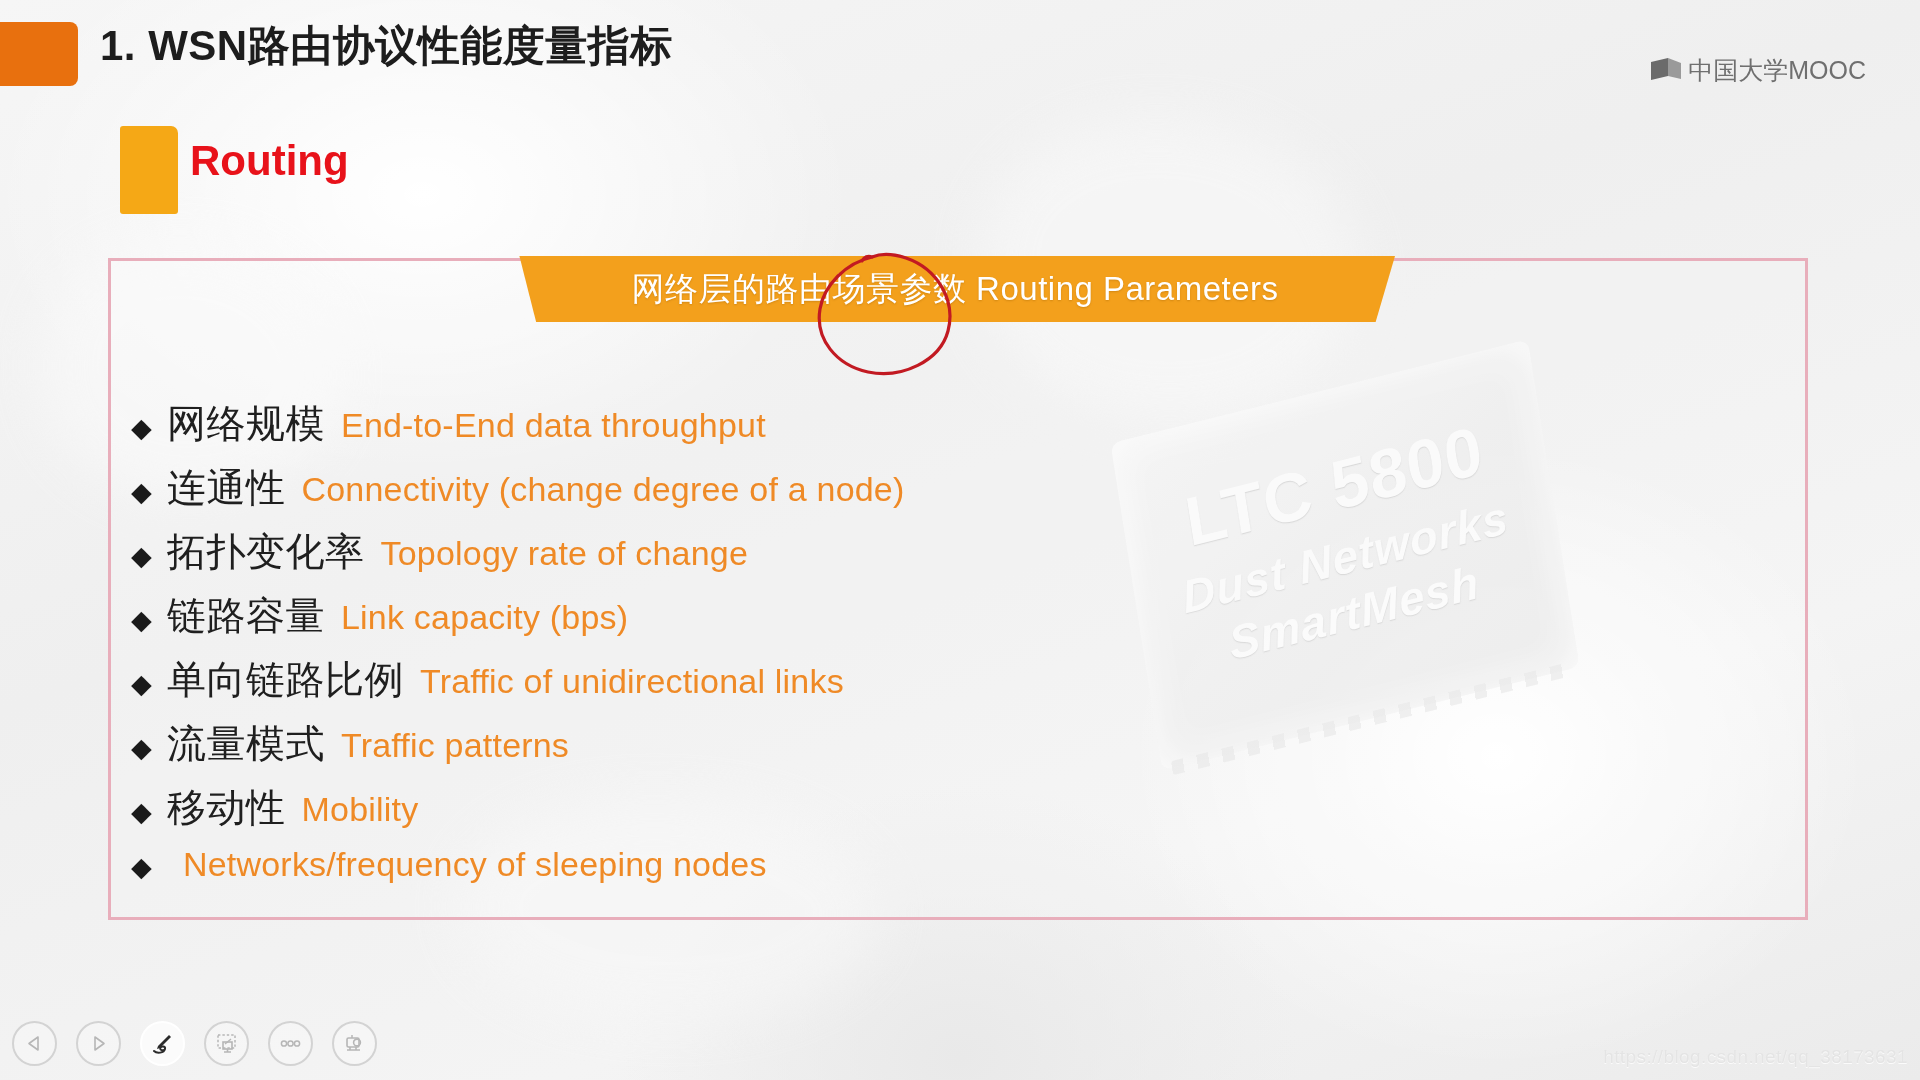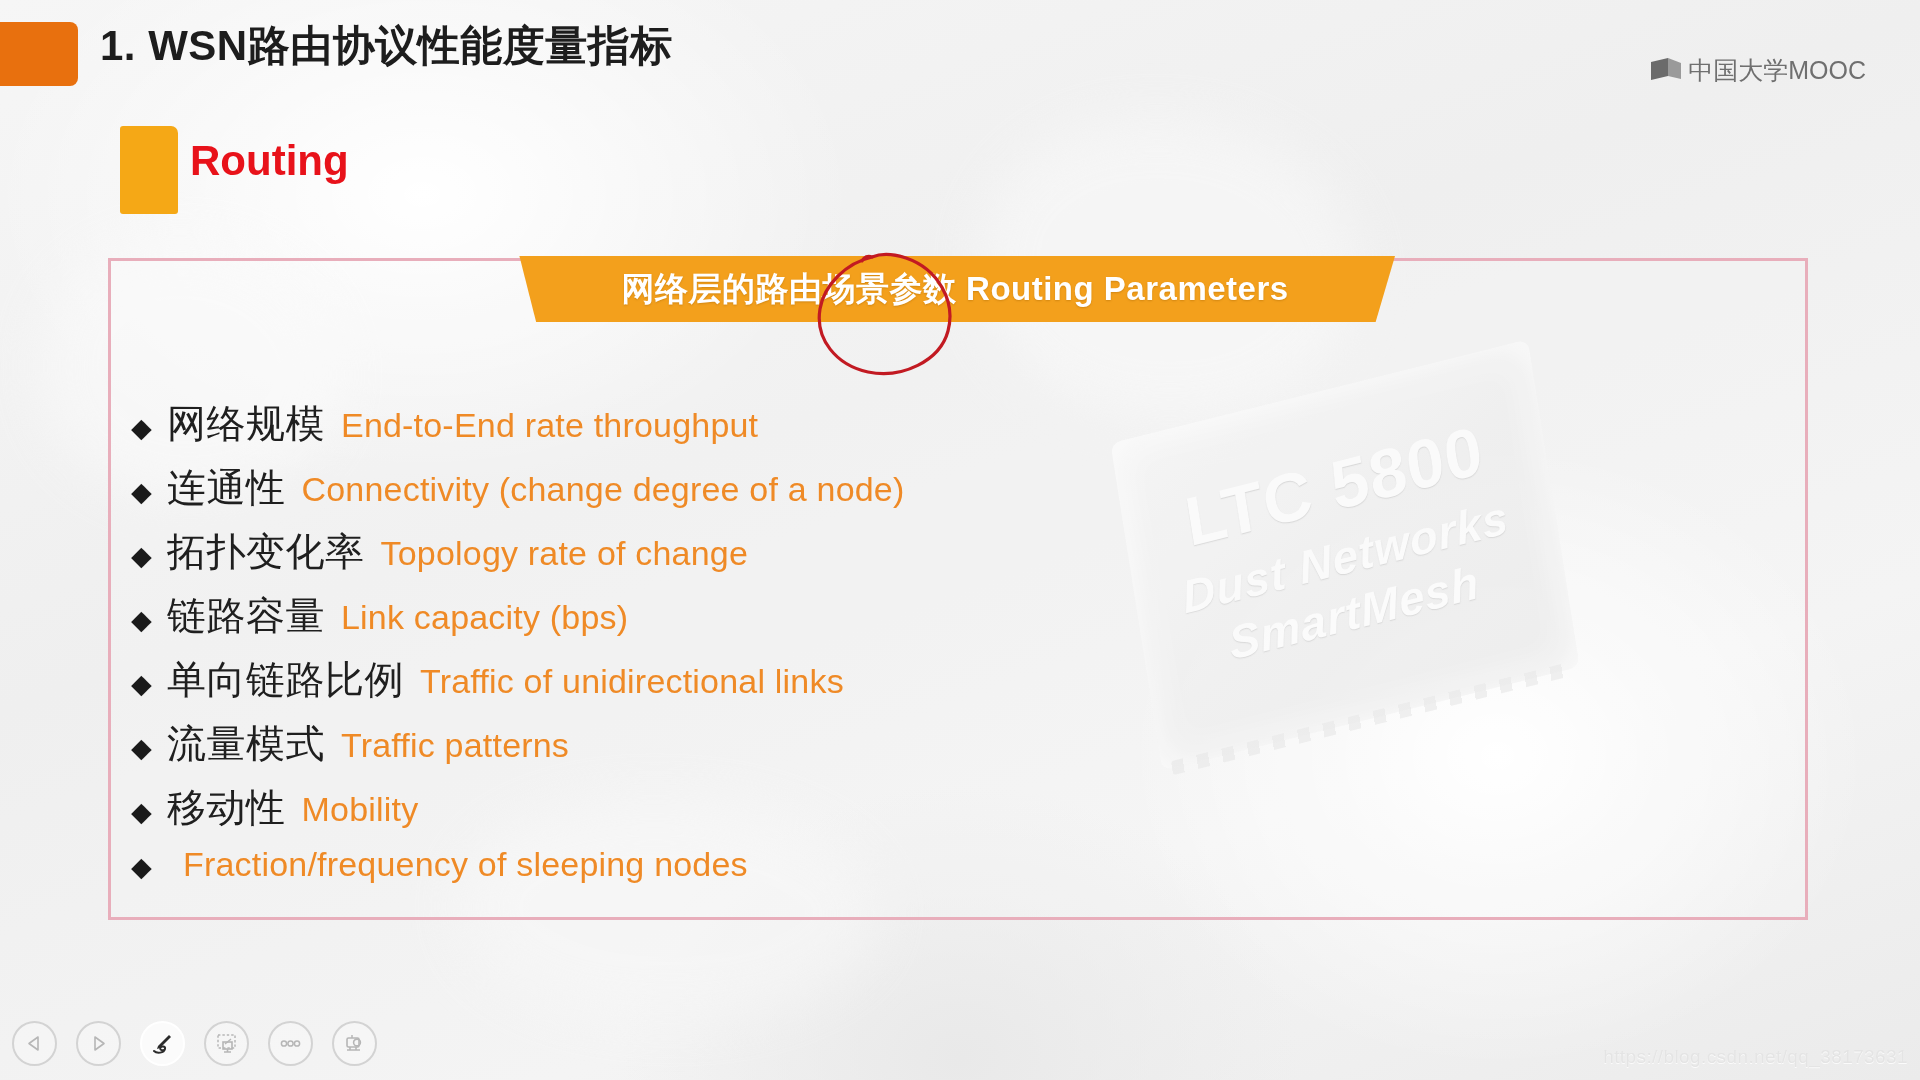--- a/index.html
+++ b/index.html
@@ -119,21 +119,21 @@
   
   #banner {
     position: absolute;
     left: 515px; top: 256px;
     width: 880px; height: 66px;
     background: #f3a01c;
     clip-path: polygon(0.5% 0%, 100% 0%, 97.8% 100%, 2.4% 100%);
     display: flex; align-items: center; justify-content: center;
   }
   #banner-text {
-    font-size: 33px; font-weight: bold; color: #ffffff;
+    font-size: 33px; font-weight: normal; color: #ffffff;
     text-shadow: 0 1px 2px rgba(150,90,0,.35);
     white-space: nowrap; letter-spacing: .5px;
   }
 
   
   #red-circle {
     position: absolute;
     left: 806px; top: 243px;
     width: 158px; height: 136px;
     pointer-events: none;
@@ -221,21 +221,21 @@
 <div id="subtitle-accent"></div>
 <div id="subtitle-block">
   <div id="subtitle-en">Routing</div>
 </div>
 
 <div id="params-panel">
   <div id="bullet-list" style="position:absolute; left:20px; top:136px;">
     <div class="bullet-row">
       <span class="bullet-mark">◆</span>
       <span class="bullet-cn">网络规模</span>
-      <span class="bullet-en">End-to-End rate throughput</span>
+      <span class="bullet-en">End-to-End data throughput</span>
     </div>
     <div class="bullet-row">
       <span class="bullet-mark">◆</span>
       <span class="bullet-cn">连通性</span>
       <span class="bullet-en">Connectivity (change degree of a node)</span>
     </div>
     <div class="bullet-row">
       <span class="bullet-mark">◆</span>
       <span class="bullet-cn">拓扑变化率</span>
       <span class="bullet-en">Topology rate of change</span>
@@ -255,21 +255,21 @@
       <span class="bullet-cn">流量模式</span>
       <span class="bullet-en">Traffic patterns</span>
     </div>
     <div class="bullet-row">
       <span class="bullet-mark">◆</span>
       <span class="bullet-cn">移动性</span>
       <span class="bullet-en">Mobility</span>
     </div>
     <div class="bullet-row">
       <span class="bullet-mark">◆</span>
-      <span class="bullet-en">Fraction/frequency of sleeping nodes</span>
+      <span class="bullet-en">Networks/frequency of sleeping nodes</span>
     </div>
   </div>
 </div>
 
 <div id="banner">
   <span id="banner-text">网络层的路由场景参数 Routing Parameters</span>
 </div>
 
 <svg id="red-circle" viewBox="0 0 158 136">
   <path d="M 66 14 C 40 20, 18 42, 14 66 C 9 96, 30 122, 62 129 C 96 136, 134 118, 142 88 C 150 58, 132 26, 100 15 C 88 11, 76 10, 66 14 Z" fill="none" stroke="#c21a22" stroke-width="3.2" stroke-linecap="round"></path>

